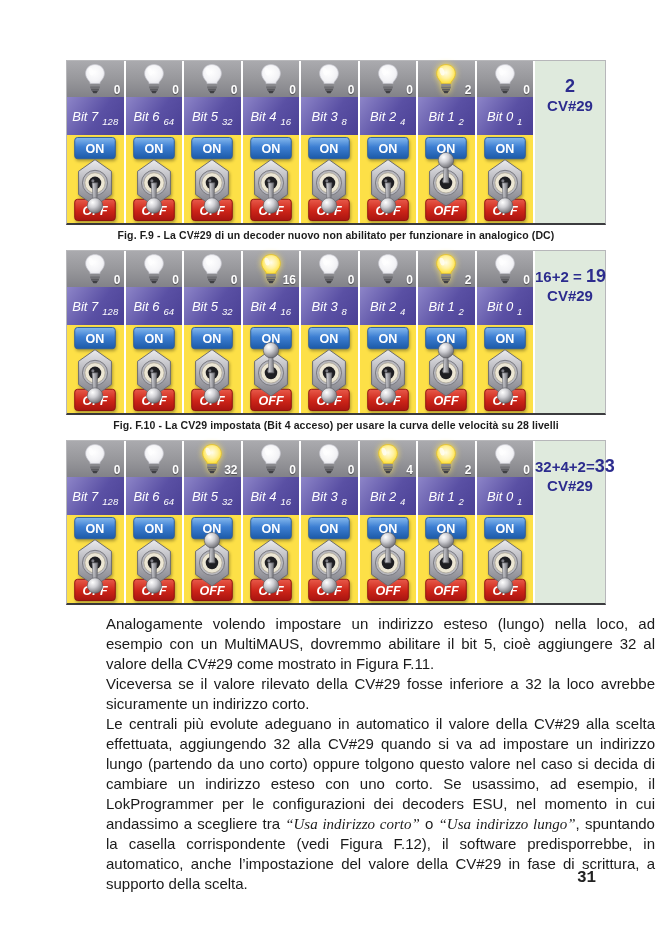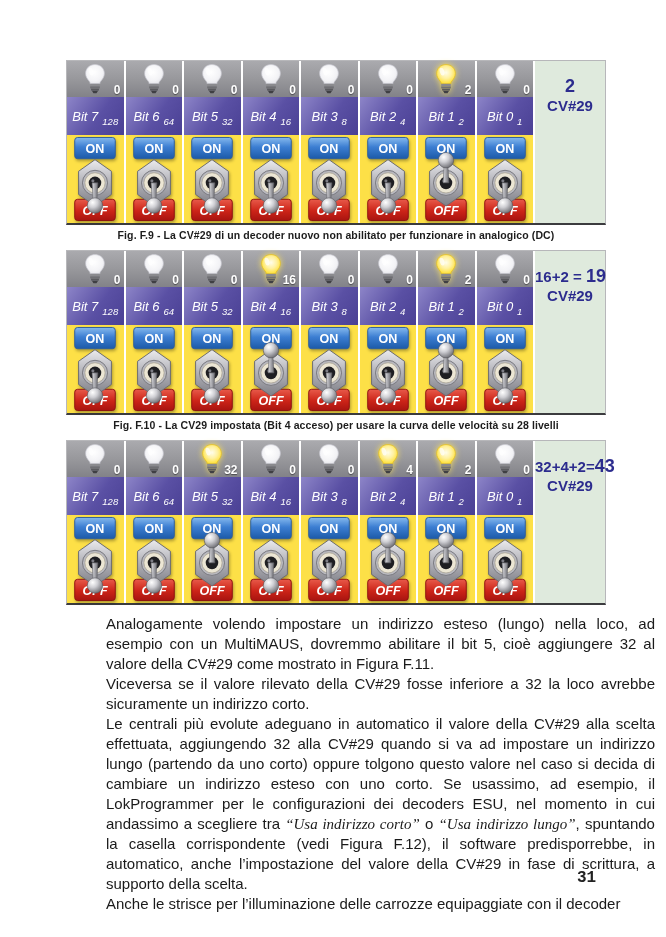--- a/index.html
+++ b/index.html
@@ -1071,27 +1071,26 @@
         </g>
         <g class="lever lever-up">
           <polygon points="26,48 32,48 30.7,26 27.3,26" fill="url(#shaftGrad)" stroke="#5f5f65" stroke-width="0.6"></polygon>
           <circle cx="29" cy="24.5" r="8" fill="url(#ballGrad)" stroke="#55555b" stroke-width="0.6"></circle>
         </g>
       </svg>
     </div>
   </div>
 </div>
       <div class="cv-panel">
-        <div class="sum-line"><span class="sum-prefix">32+4+2=</span><span class="sum-total">43</span></div>
+        <div class="sum-line"><span class="sum-prefix">32+4+2=</span><span class="sum-total">33</span></div>
         <div class="cv-name">CV#29</div>
       </div>
     </div>
   </section>
 </div>
     <div class="body-text" id="body-text">
         <p><span>Analogamente volendo impostare un indirizzo esteso (lungo) nella loco, ad esempio con un MultiMAUS, dovremmo abilitare il bit 5, cioè aggiungere 32 al valore della CV#29 come mostrato in Figura F.11.</span></p>
         <p><span>Viceversa se il valore rilevato della CV#29 fosse inferiore a 32 la loco avrebbe sicuramente un indirizzo corto.</span></p>
         <p><span>Le centrali più evolute adeguano in automatico il valore della CV#29 alla scelta effettuata, aggiungendo 32 alla CV#29 quando si va ad impostare un indirizzo lungo (partendo da uno corto) oppure tolgono questo valore nel caso si decida di cambiare un indirizzo esteso con uno corto. Se usassimo, ad esempio, il LokProgrammer per le configurazioni dei decoders ESU, nel momento in cui andassimo a scegliere tra </span><em>“Usa indirizzo corto”</em><span> o </span><em>“Usa indirizzo lungo”</em><span>, spuntando la casella corrispondente (vedi Figura F.12), il software predisporrebbe, in automatico, anche l’impostazione del valore della CV#29 in fase di scrittura, a supporto della scelta.</span></p>
-        <p><span>Anche le strisce per l’illuminazione delle carrozze equipaggiate con il decoder</span></p>
       </div>
   </div>
   <div class="page-number">31</div>
 </div>
 
 </body></html>

